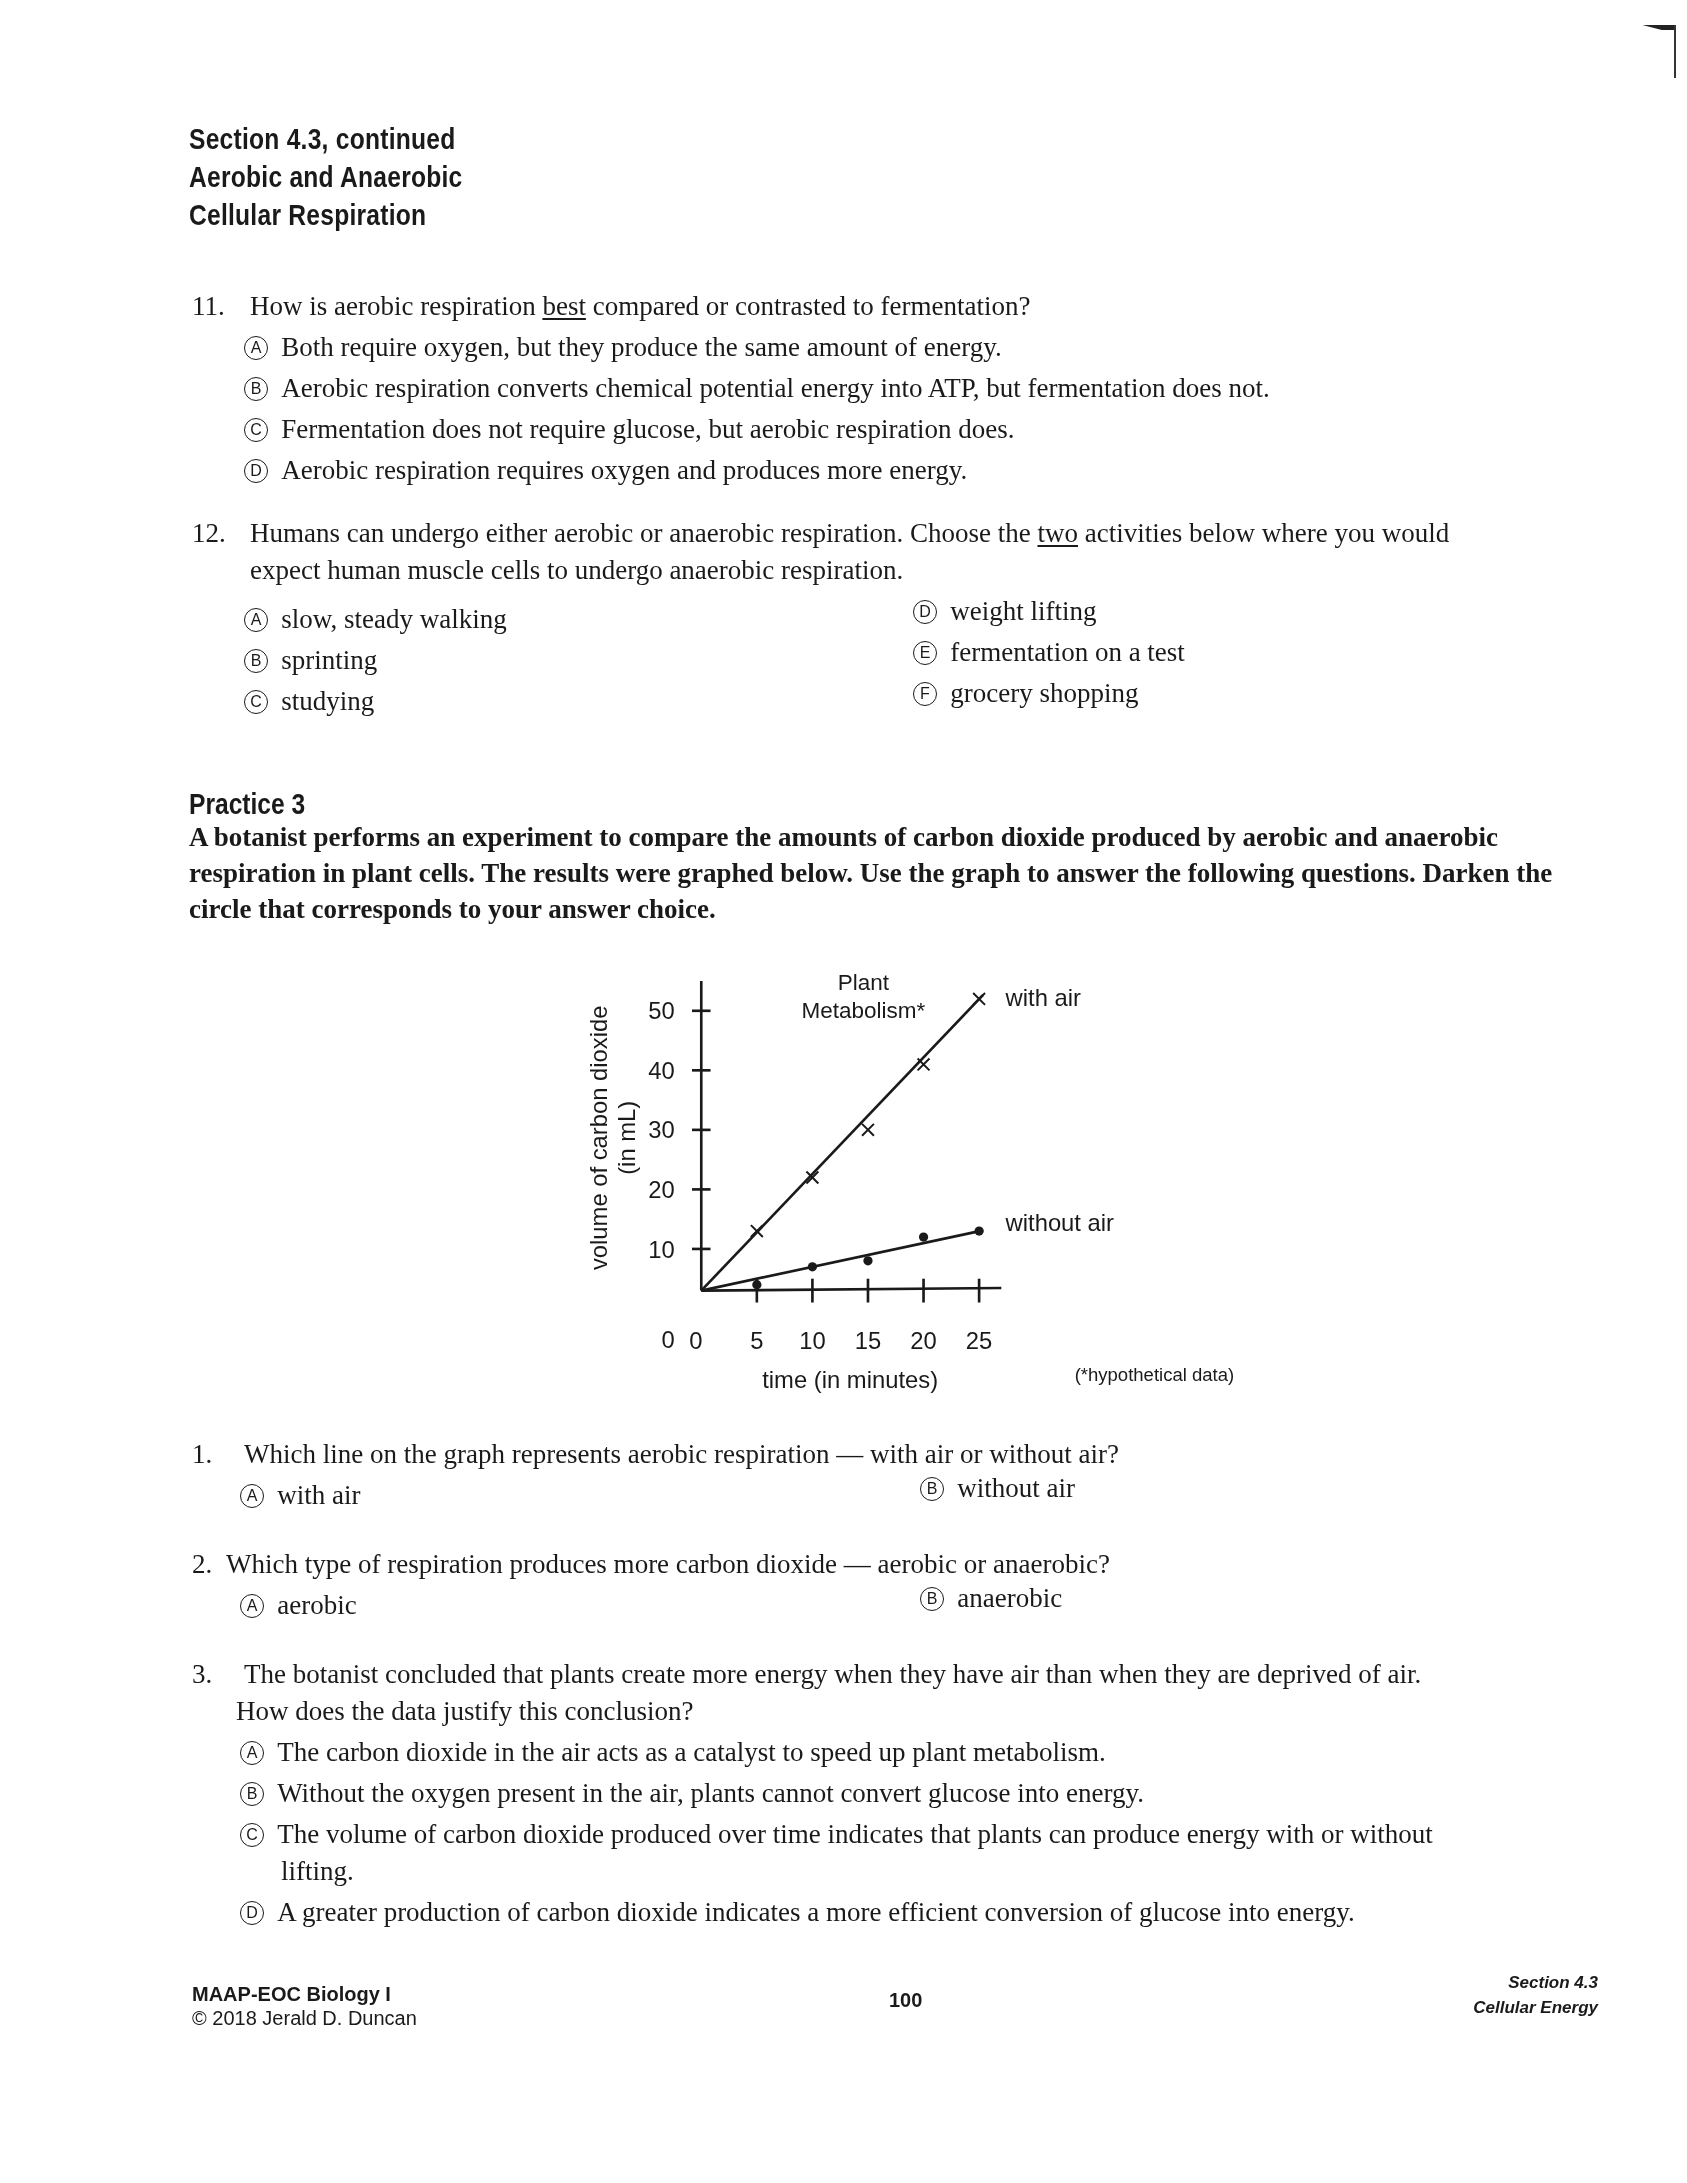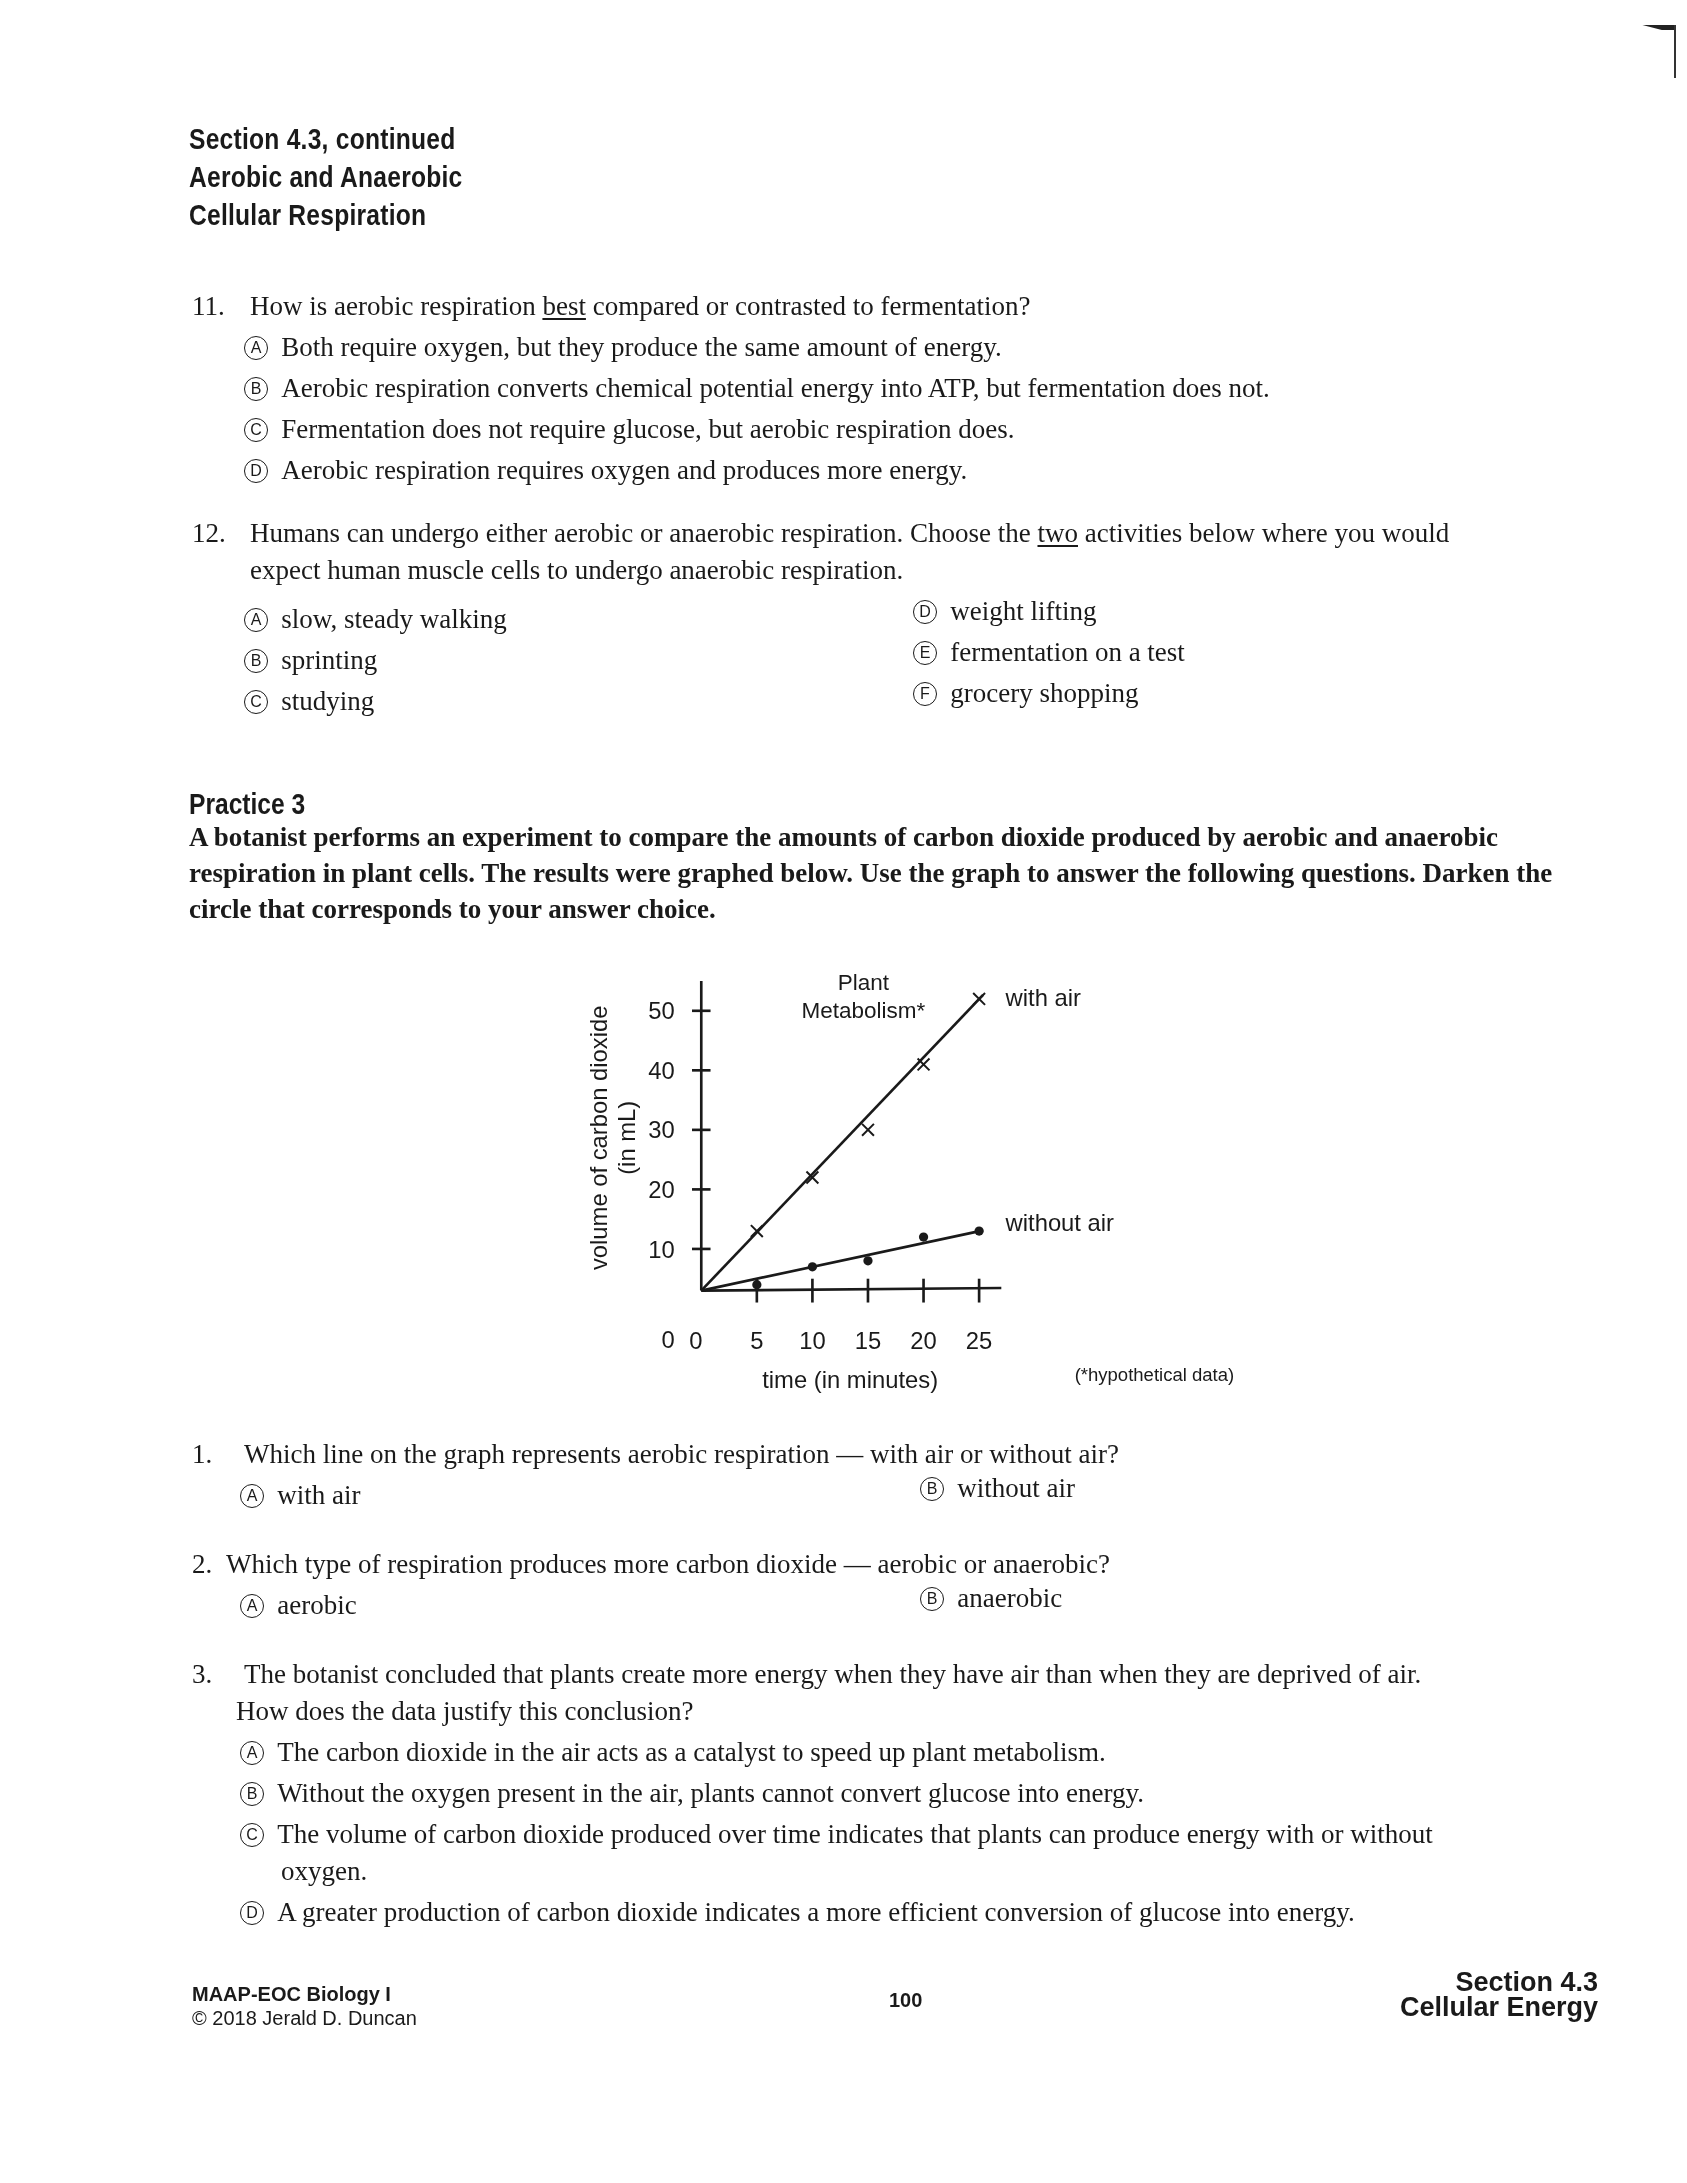--- a/index.html
+++ b/index.html
@@ -20,21 +20,21 @@
 
   .practice-title { position:absolute; left:189px; top:787px; font-family:"Liberation Sans",sans-serif; font-weight:bold; font-size:30px; transform:scaleX(0.82); transform-origin:left top; }
   .practice-intro { position:absolute; left:189px; top:819px; width:1376px; font-family:"Liberation Serif",serif; font-weight:bold; font-size:27px; line-height:36px; }
 
   .chart { position:absolute; left:0; top:0; width:1687px; height:2183px; pointer-events:none; }
   .chart text { font-family:"Liberation Sans",sans-serif; fill:#1a1a1a; }
 
   .footer-left { position:absolute; left:192px; top:1982px; font-family:"Liberation Sans",sans-serif; font-size:20px; line-height:24px; }
   .footer-left .b { font-weight:bold; }
   .footer-center { position:absolute; left:889px; top:1989px; font-family:"Liberation Sans",sans-serif; font-weight:bold; font-size:20px; }
-  .footer-right { position:absolute; right:89px; top:1970px; text-align:right; font-family:"Liberation Sans",sans-serif; font-weight:bold; font-size:27px; line-height:25px; }
+  .footer-right { position:absolute; right:89px; top:1970px; text-align:right; font-family:"Liberation Sans",sans-serif; font-weight:bold; font-size:17px; line-height:25px;font-style:italic; }
 </style>
 </head>
 <body>
 
 <div class="corner-mark"></div>
 
 <div class="section-head">
   <div>Section 4.3, continued</div>
   <div>Aerobic and Anaerobic</div>
   <div>Cellular Respiration</div>
@@ -180,21 +180,21 @@
       <span>The carbon dioxide in the air acts as a catalyst to speed up plant metabolism.</span>
     </div>
   <div class="opt" style="left:48px; top:119px;">
       <span class="bubble">B</span>
       <span>Without the oxygen present in the air, plants cannot convert glucose into energy.</span>
     </div>
   <div class="opt" style="left:48px; top:160px;">
       <span class="bubble">C</span>
       <span>The volume of carbon dioxide produced over time indicates that plants can produce energy with or without</span>
     </div>
-  <span class="qtext" style="left:89px; top:197px;">oxygen.</span>
+  <span class="qtext" style="left:89px; top:197px;">lifting.</span>
   <div class="opt" style="left:48px; top:238px;">
       <span class="bubble">D</span>
       <span>A greater production of carbon dioxide indicates a more efficient conversion of glucose into energy.</span>
     </div>
 </div>
 
 <div class="footer-left">
   <div class="b">MAAP-EOC Biology I</div>
   <div>© 2018 Jerald D. Duncan</div>
 </div>

